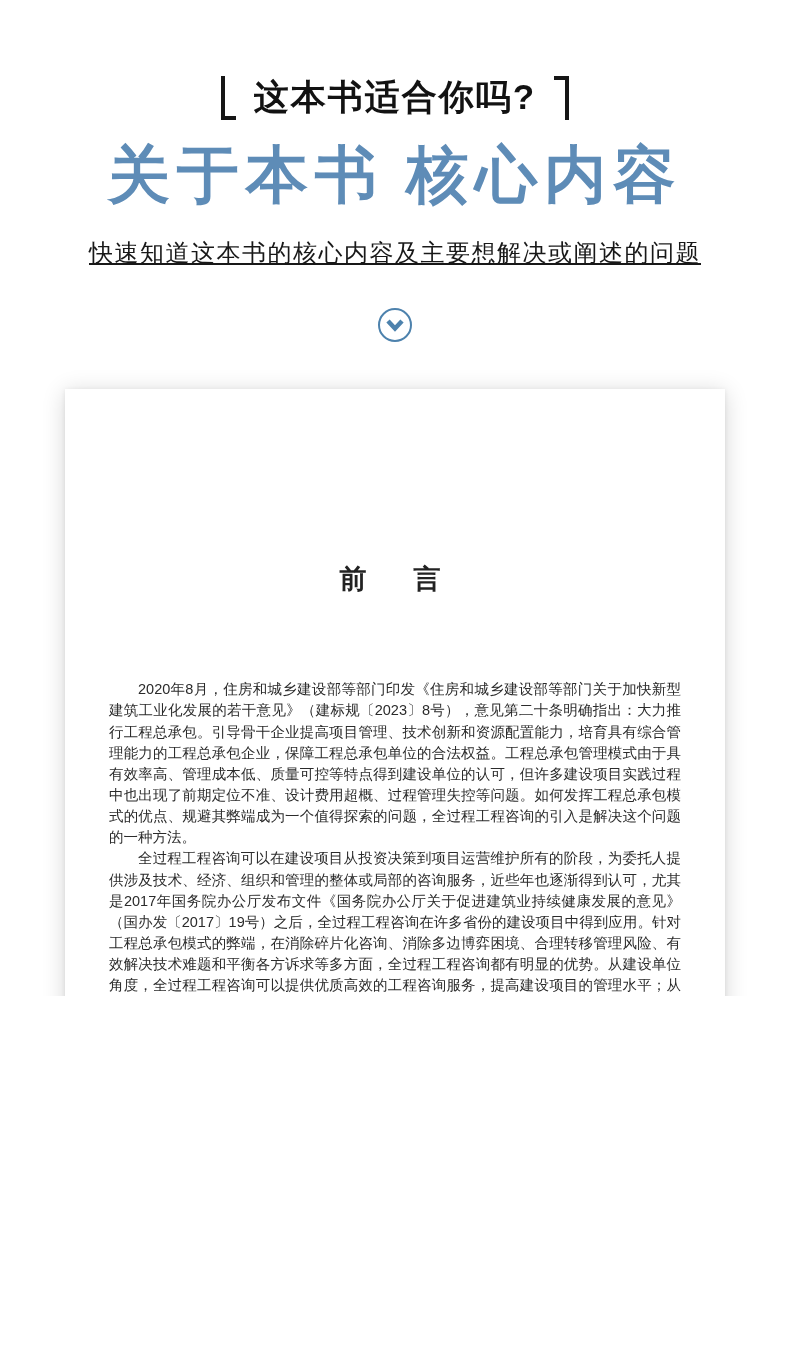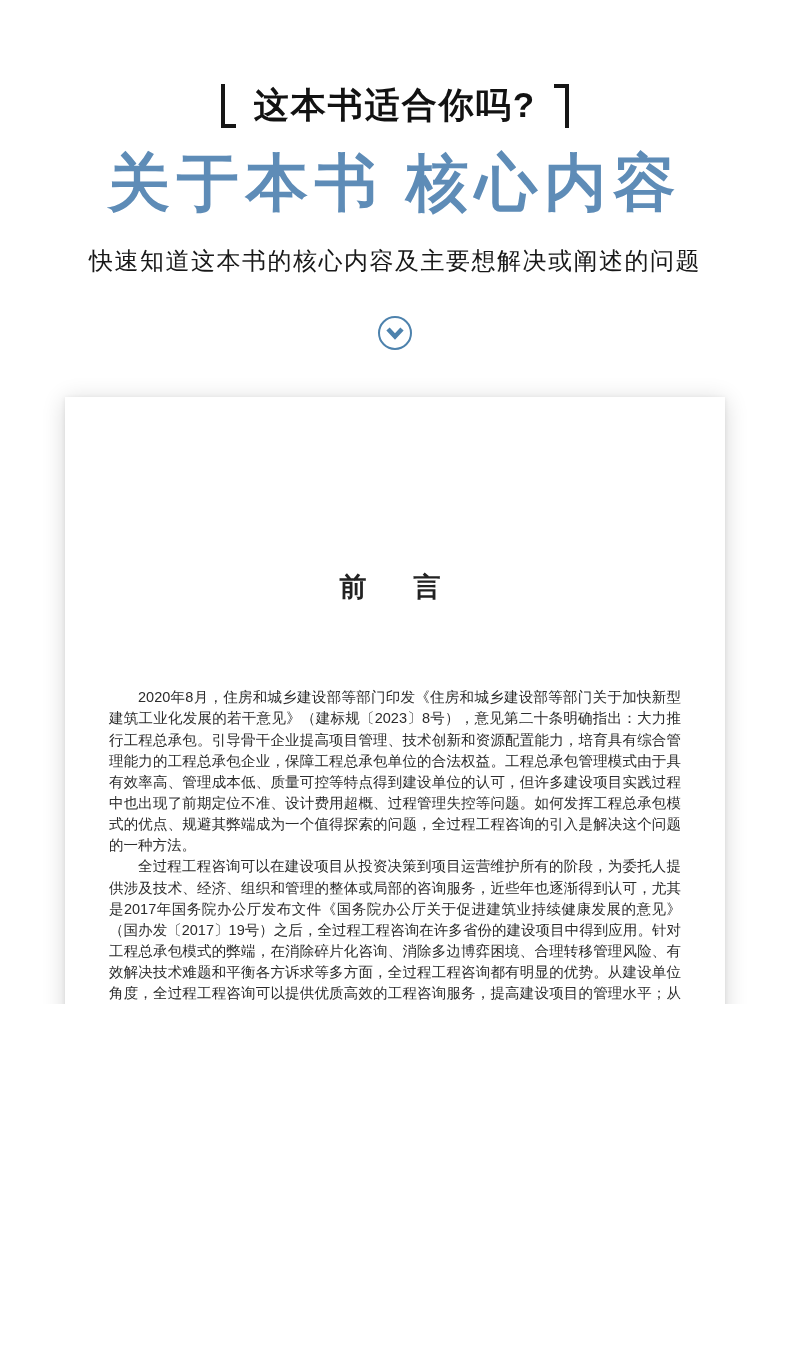--- a/index.html
+++ b/index.html
@@ -1,20 +1,20 @@
 <!DOCTYPE html>
 <html style="--accent-blue: #5e8cb7; --arrow-blue: #4d82ad; --text-dark: #1b1b1b;"><head>
 <meta charset="utf-8">
 <style>
   * { margin:0; padding:0; box-sizing:border-box; }
   html,body { background:#ffffff; }
   body { font-family:"Liberation Sans", sans-serif; color:#1b1b1b; }
 
   .canvas {
-    width:790px; height:996px; margin:8px auto; position:relative;
+    width:790px; height:996px; margin:0 auto; position:relative;
     background:#ffffff; overflow:hidden;
   }
 
   
   .header { padding-top:74px; text-align:center; }
 
   .question-line {
     display:flex; justify-content:center; align-items:center; gap:18px;
   }
   .question-text {
@@ -33,20 +33,21 @@
     letter-spacing:7px;
     color:var(--accent-blue, #5e8cb7);
     line-height:1.1;
   }
 
   .subtitle {
     margin-top:28px;
     font-size:24px;
     letter-spacing:1.5px;
     color:#181818;
+    text-decoration:underline;
   }
 
   .arrow-wrap { margin-top:38px; height:36px; }
   .arrow-icon { color:var(--arrow-blue, #4d82ad); display:inline-block; }
 
   
   .sheet {
     width:660px; height:906px;
     margin:46px auto 0;
     background:#ffffff;

